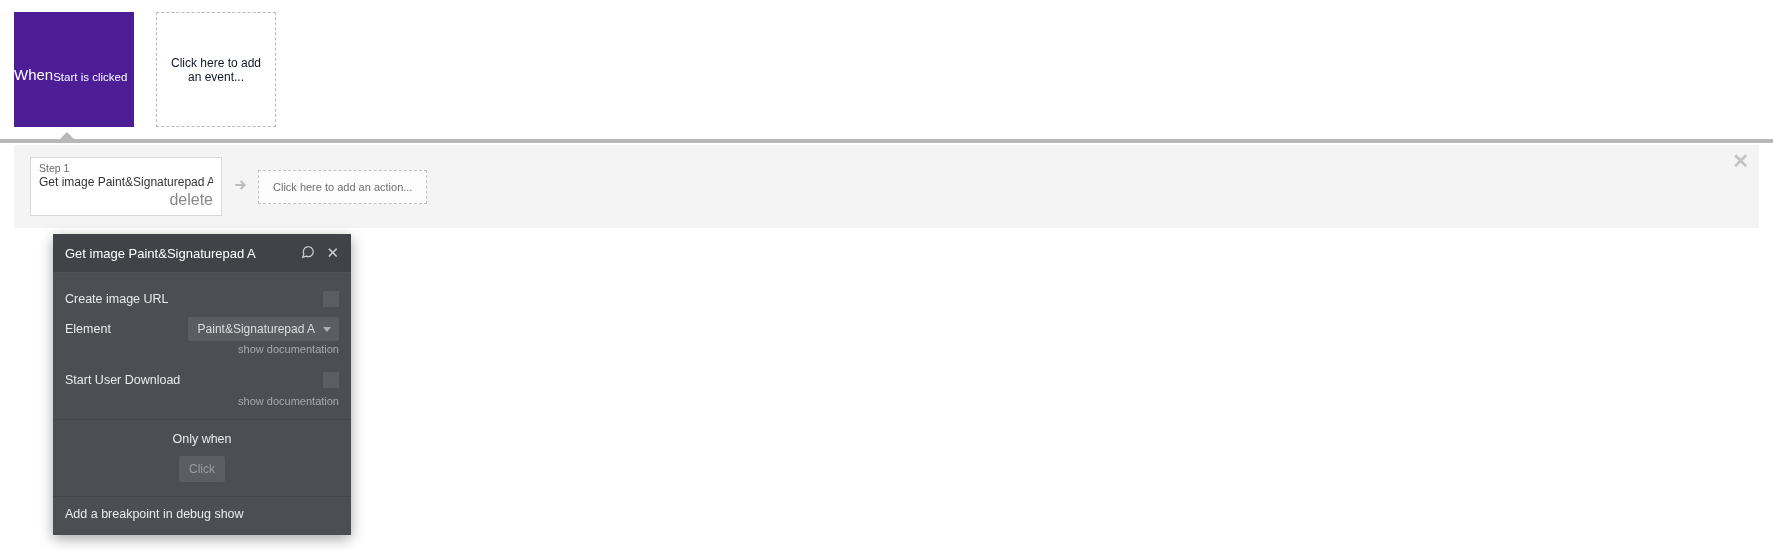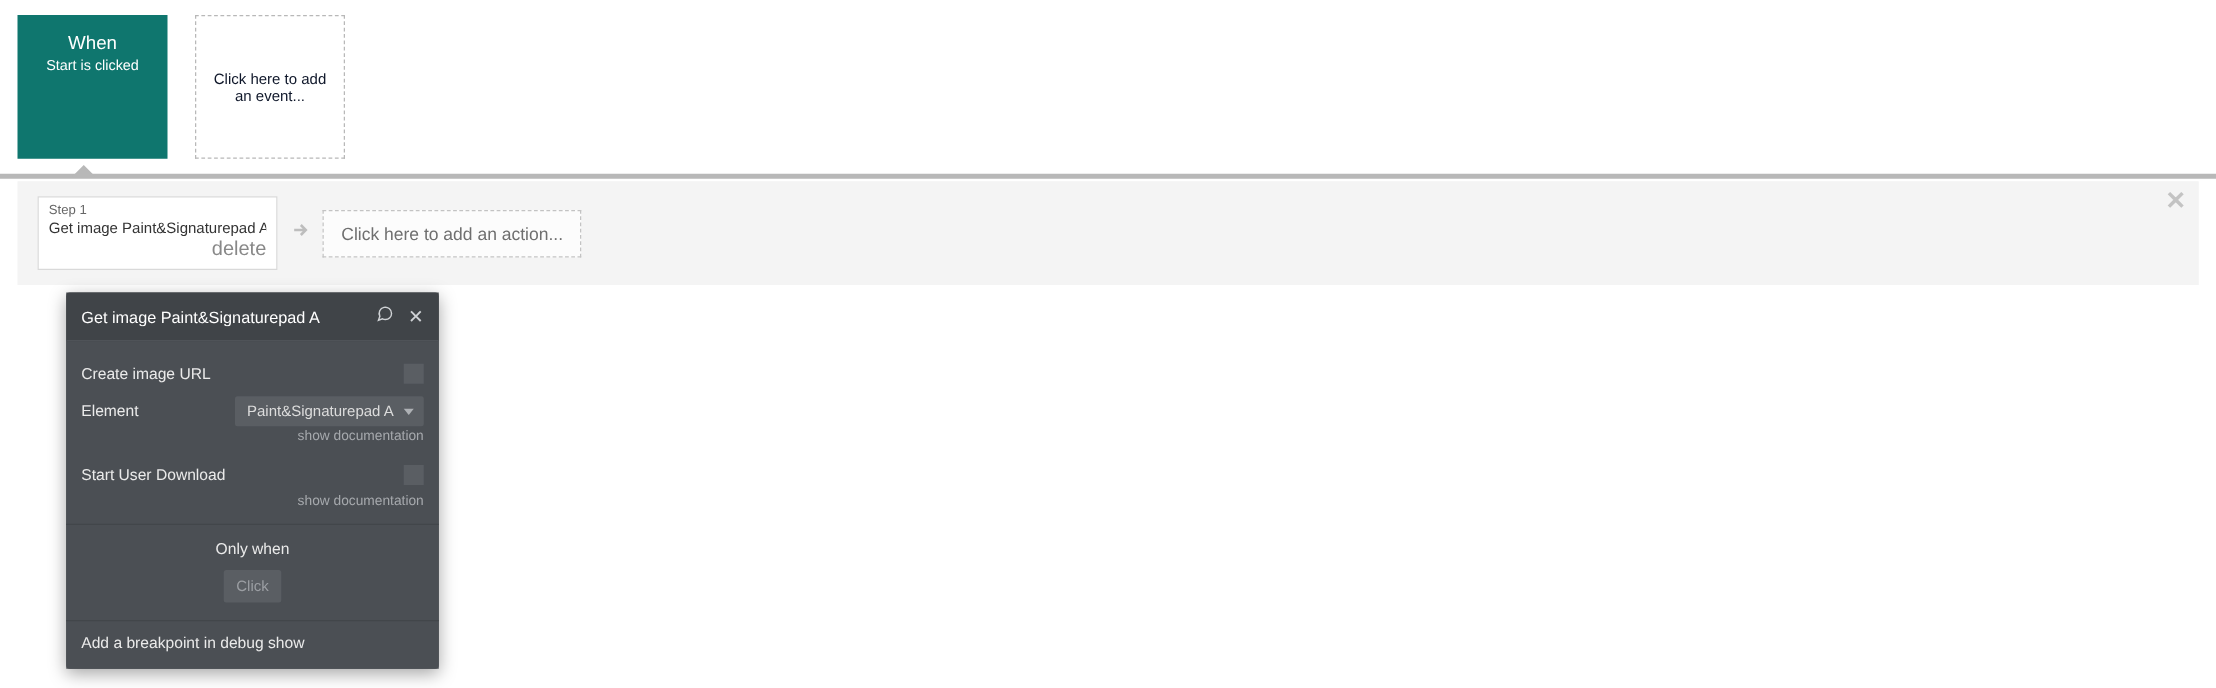--- a/index.html
+++ b/index.html
@@ -13,24 +13,24 @@
 
   .top-row {
     display: flex;
     gap: 22px;
     padding: 12px 0 12px 14px;
   }
 
   .event-card {
     width: 120px;
     height: 115px;
-    background: #0f766e;
+    background: #4c1d95;
     color: #fff;
     display: flex;
-    flex-direction: column;
+    flex-direction: row;
     align-items: center;
     justify-content: flex-start;
     padding-top: 14px;
     cursor: pointer;
     position: relative;
   }
   .event-card .when {
     font-size: 15px;
     margin-bottom: 4px;
   }
@@ -117,21 +117,21 @@
   }
 
   .arrow-icon {
     color: #bdbdbd;
     font-size: 16px;
   }
 
   .add-action-card {
     border: 1px dashed #c3c3c3;
     color: #6f6f6f;
-    font-size: 14px;
+    font-size: 11px;
     padding: 10px 14px;
     background: #fcfcfc;
     cursor: pointer;
   }
 
   
   .prop-panel {
     position: absolute;
     left: 53px;
     top: 234px;

